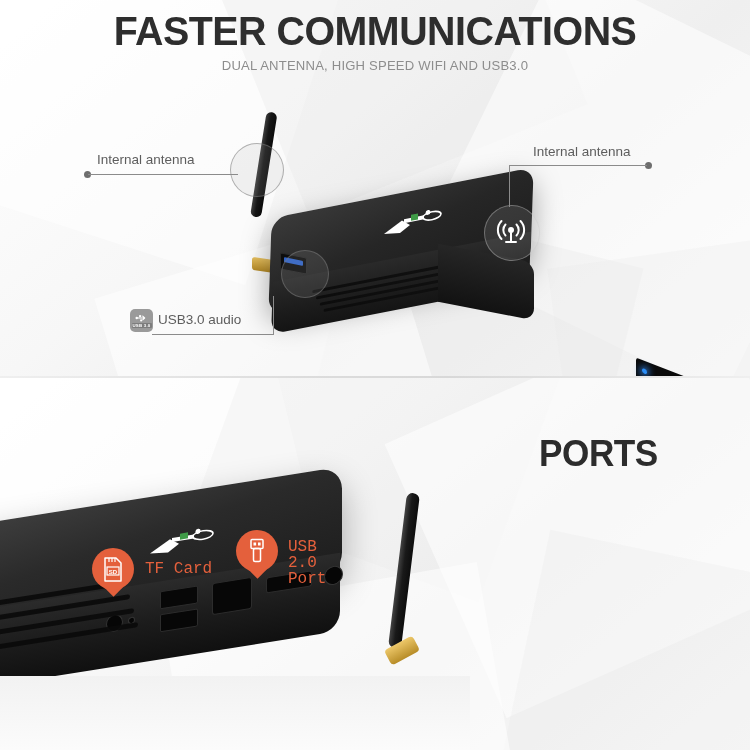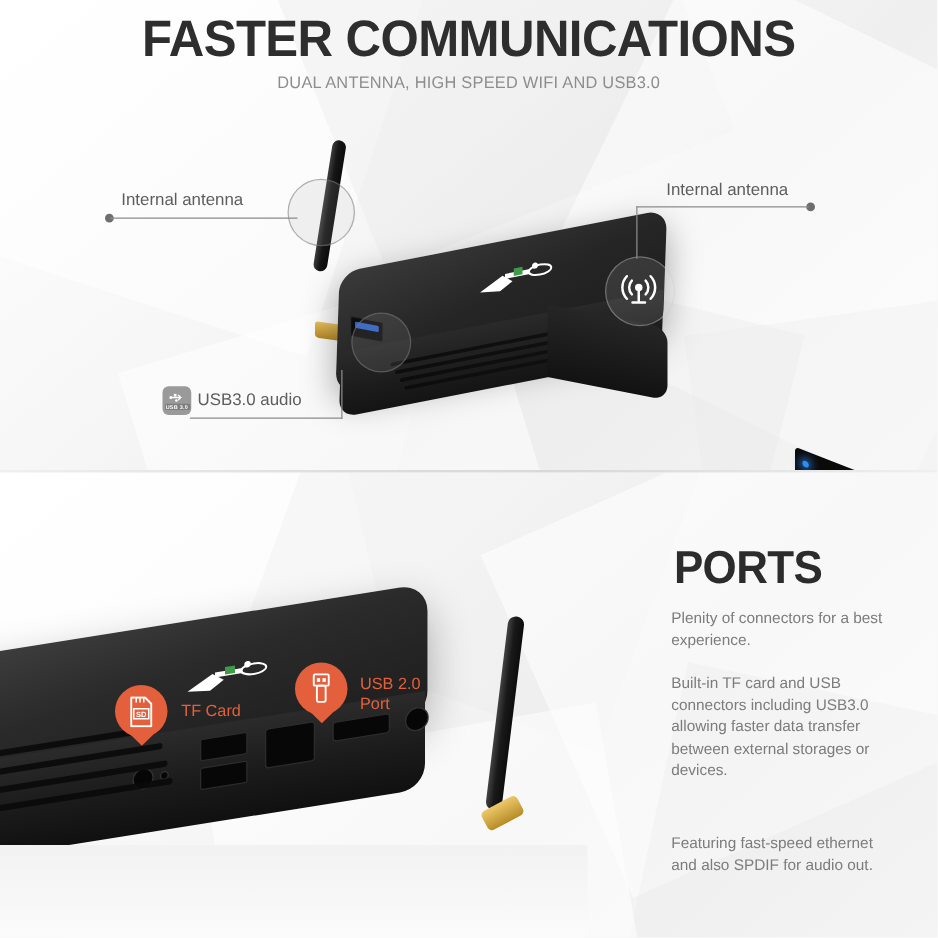--- a/index.html
+++ b/index.html
@@ -113,21 +113,21 @@
     transform:rotate(-28deg);}
 
   
   .pin{position:absolute;width:42px;height:42px;}
   .pin .disc{position:absolute;inset:0;border-radius:50%;background:#e4603c;
     display:flex;align-items:center;justify-content:center;}
   .pin .tail{position:absolute;width:13px;height:13px;background:#e4603c;
     transform:rotate(45deg);}
   .pin.t-s  .tail{left:14.5px;bottom:-4px;}
   .pin svg{position:relative;z-index:2;display:block;}
-  .pin-label{position:absolute;font-size:13px;line-height:16px;color:#e4603c;}
+  .pin-label{position:absolute;font-size:16px;line-height:16px;color:#e4603c;font-family:Liberation Mono, monospace;}
 
   .white-shelf{position:absolute;left:0;bottom:0;width:470px;height:74px;
     background:linear-gradient(180deg,#f2f2f2,#fbfbfb);}
 </style>
 </head>
 <body>
 
 <div id="page">
 
   <div id="panel-top">
@@ -216,23 +216,20 @@
     <div class="facet-bg">
       <div class="base"></div>
       <div class="facet" style="left:-60px;top:-40px;width:360px;height:300px;transform:rotate(-14deg);"></div>
       <div class="facet d" style="left:230px;top:-70px;width:300px;height:250px;transform:rotate(20deg);opacity:.26;"></div>
       <div class="facet" style="left:430px;top:-20px;width:360px;height:300px;transform:rotate(-24deg);"></div>
       <div class="facet d" style="left:520px;top:180px;width:300px;height:260px;transform:rotate(12deg);opacity:.24;"></div>
       <div class="facet" style="left:180px;top:210px;width:320px;height:240px;transform:rotate(-10deg);"></div>
     </div>
 
     <div id="ports-title">PORTS</div>
-    <div class="ports-para" style="top:108px;">Plenity of connectors for a best experience.</div>
-    <div class="ports-para" style="top:160px;">Built-in TF card and USB connectors including USB3.0 allowing faster data transfer between external storages or devices.</div>
-    <div class="ports-para" style="top:288px;">Featuring fast-speed ethernet and also SPDIF for audio out.</div>
 
     <div id="dev-bot">
       <div class="ant-bot"></div>
       <div class="sma-bot"></div>
 
       <div class="box-b-lid"></div>
       <div class="box-b-front">
 
         <div class="jack" style="left:134px;top:26px;width:15px;height:15px;"></div>
         <div class="jack" style="left:156px;top:31px;width:5px;height:5px;"></div>

